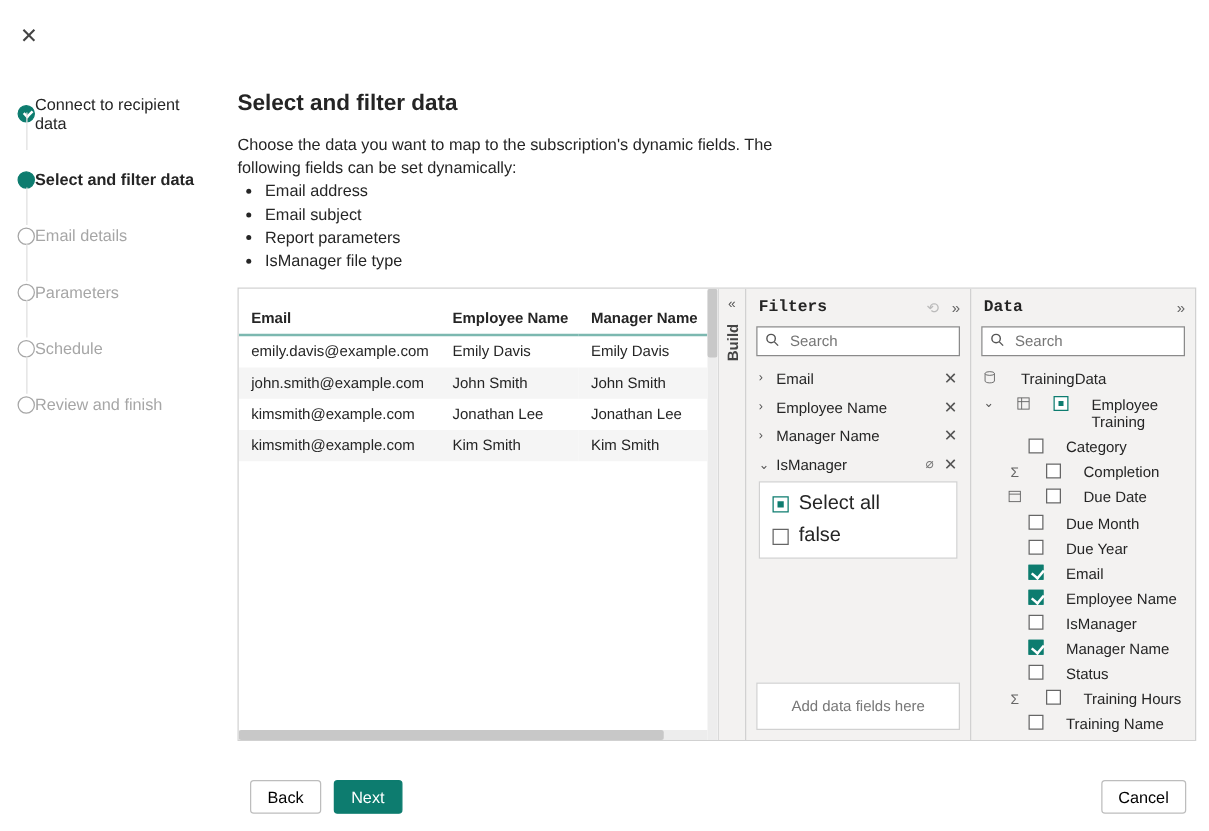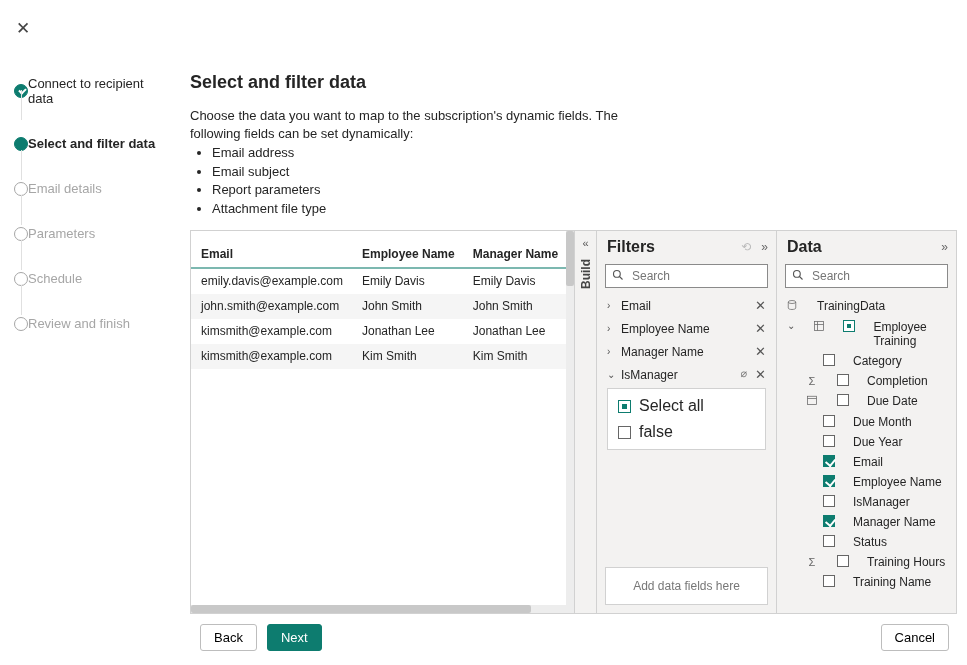--- a/index.html
+++ b/index.html
@@ -200,21 +200,21 @@
     display: flex;
     flex-direction: column;
     font-size: 12px;
   }
   .side-pane .pane-header {
     display: flex;
     align-items: center;
     justify-content: space-between;
     padding: 7px 8px 4px 10px;
   }
-  .side-pane .pane-header .title { font-weight: 600; font-size: 16px; }
+  .side-pane .pane-header .title { font-weight: 600; font-size: 13px; font-family: Liberation Mono, monospace; }
   .side-pane .pane-header .icons { display:flex; gap:10px; color:#666; font-size:12px;}
   .side-pane .search {
     margin: 4px 8px;
     display: flex;
     align-items: center;
     border: 1px solid #8a8a8a;
     background: #fff;
     padding: 3px 6px;
     font-size: 12px;
   }
@@ -271,21 +271,21 @@
   .tree-row.lvl2 { padding-left: 4px; }
   .tree-row.lvl3 { padding-left: 40px; }
   .tree-row .chev { width:10px; font-size:10px; color:#555;}
   .tree-row .ticon { width:14px; font-size:12px; color:#555; text-align:center;}
   .tree-row .cbox { width:12px; height:12px; }
   .tree-row .fname { font-size:12px; }
 
   
   .footer {
     padding: 10px 18px 14px 200px;
-    display:flex; align-items:center; justify-content:space-between;
+    display:flex; align-items:center; justify-content:space-between;margin-top:21px;
   }
   .footer .left-btns { display:flex; gap:10px; }
   .btn {
     padding: 5px 13px;
     font-size: 13px;
     border: 1px solid #bdbdbd;
     background: #fff;
     border-radius: 3px;
     cursor: pointer;
   }
@@ -335,21 +335,21 @@
     </div>
 
   <div class="content">
     <h2>Select and filter data</h2>
     <div class="desc">
       <span>Choose the data you want to map to the subscription's dynamic fields. The following fields can be set dynamically:</span>
       <ul id="bullet-list">
           <li>Email address</li>
           <li>Email subject</li>
           <li>Report parameters</li>
-          <li>Attachment file type</li>
+          <li>IsManager file type</li>
         </ul>
     </div>
 
     <div class="panel-wrap">
 
       <div class="table-panel">
         <div class="table-scroll">
           <table>
             <thead>
                 <tr id="table-head-row">

